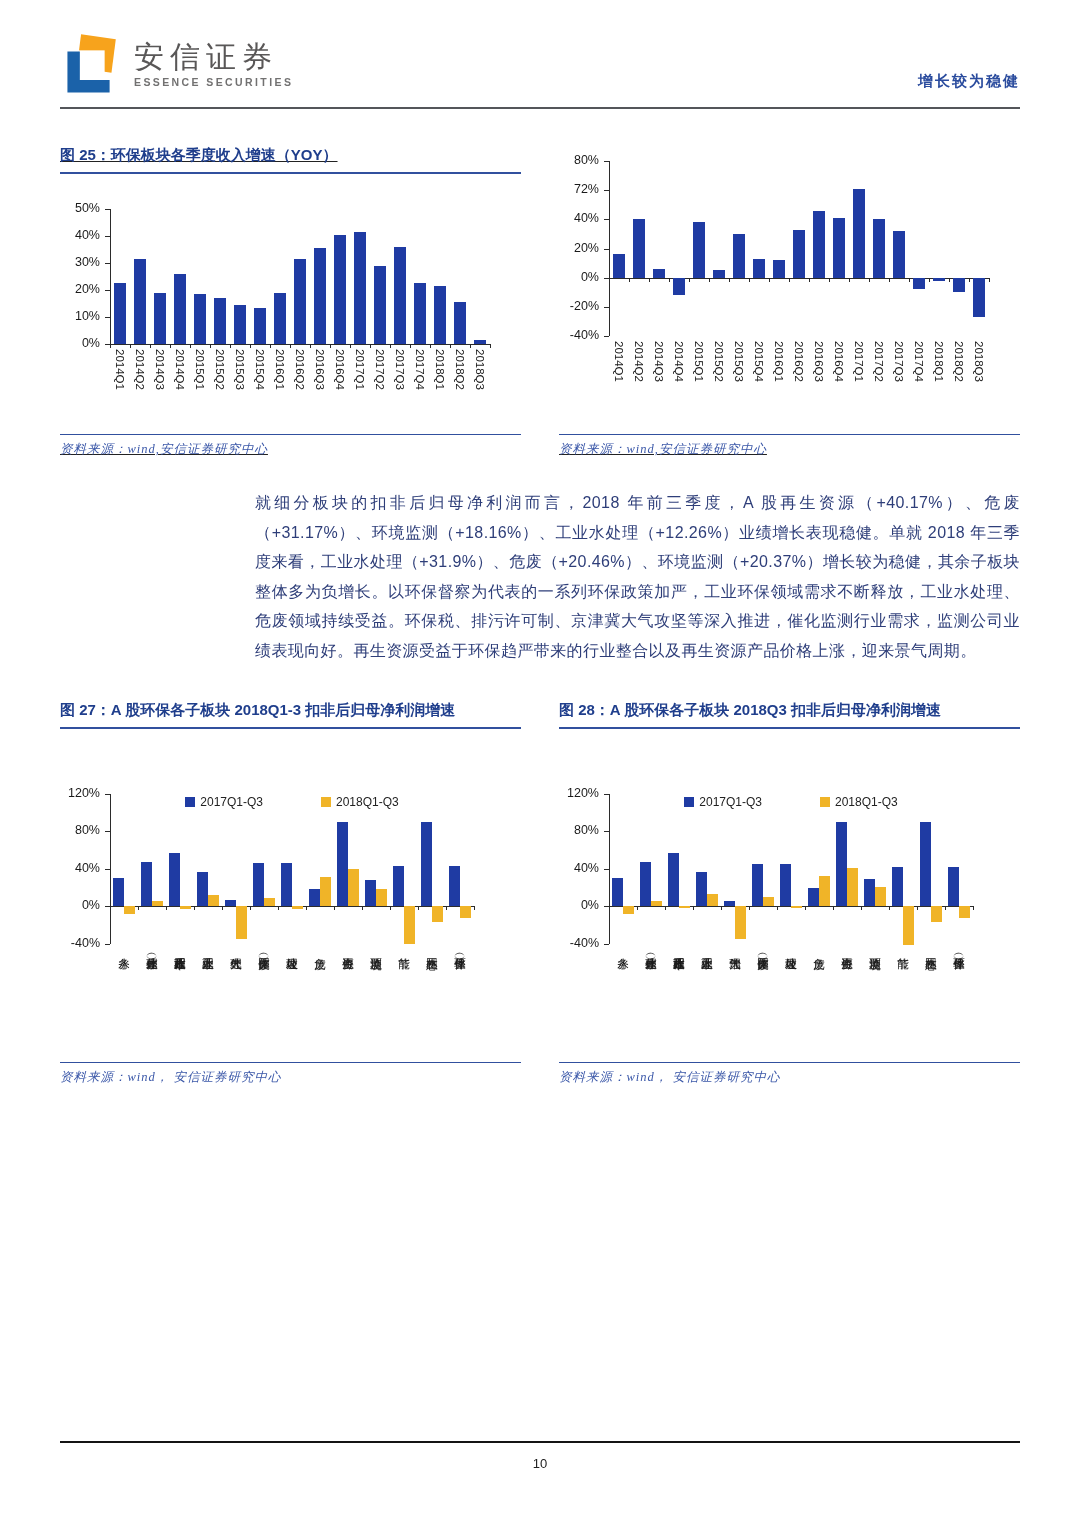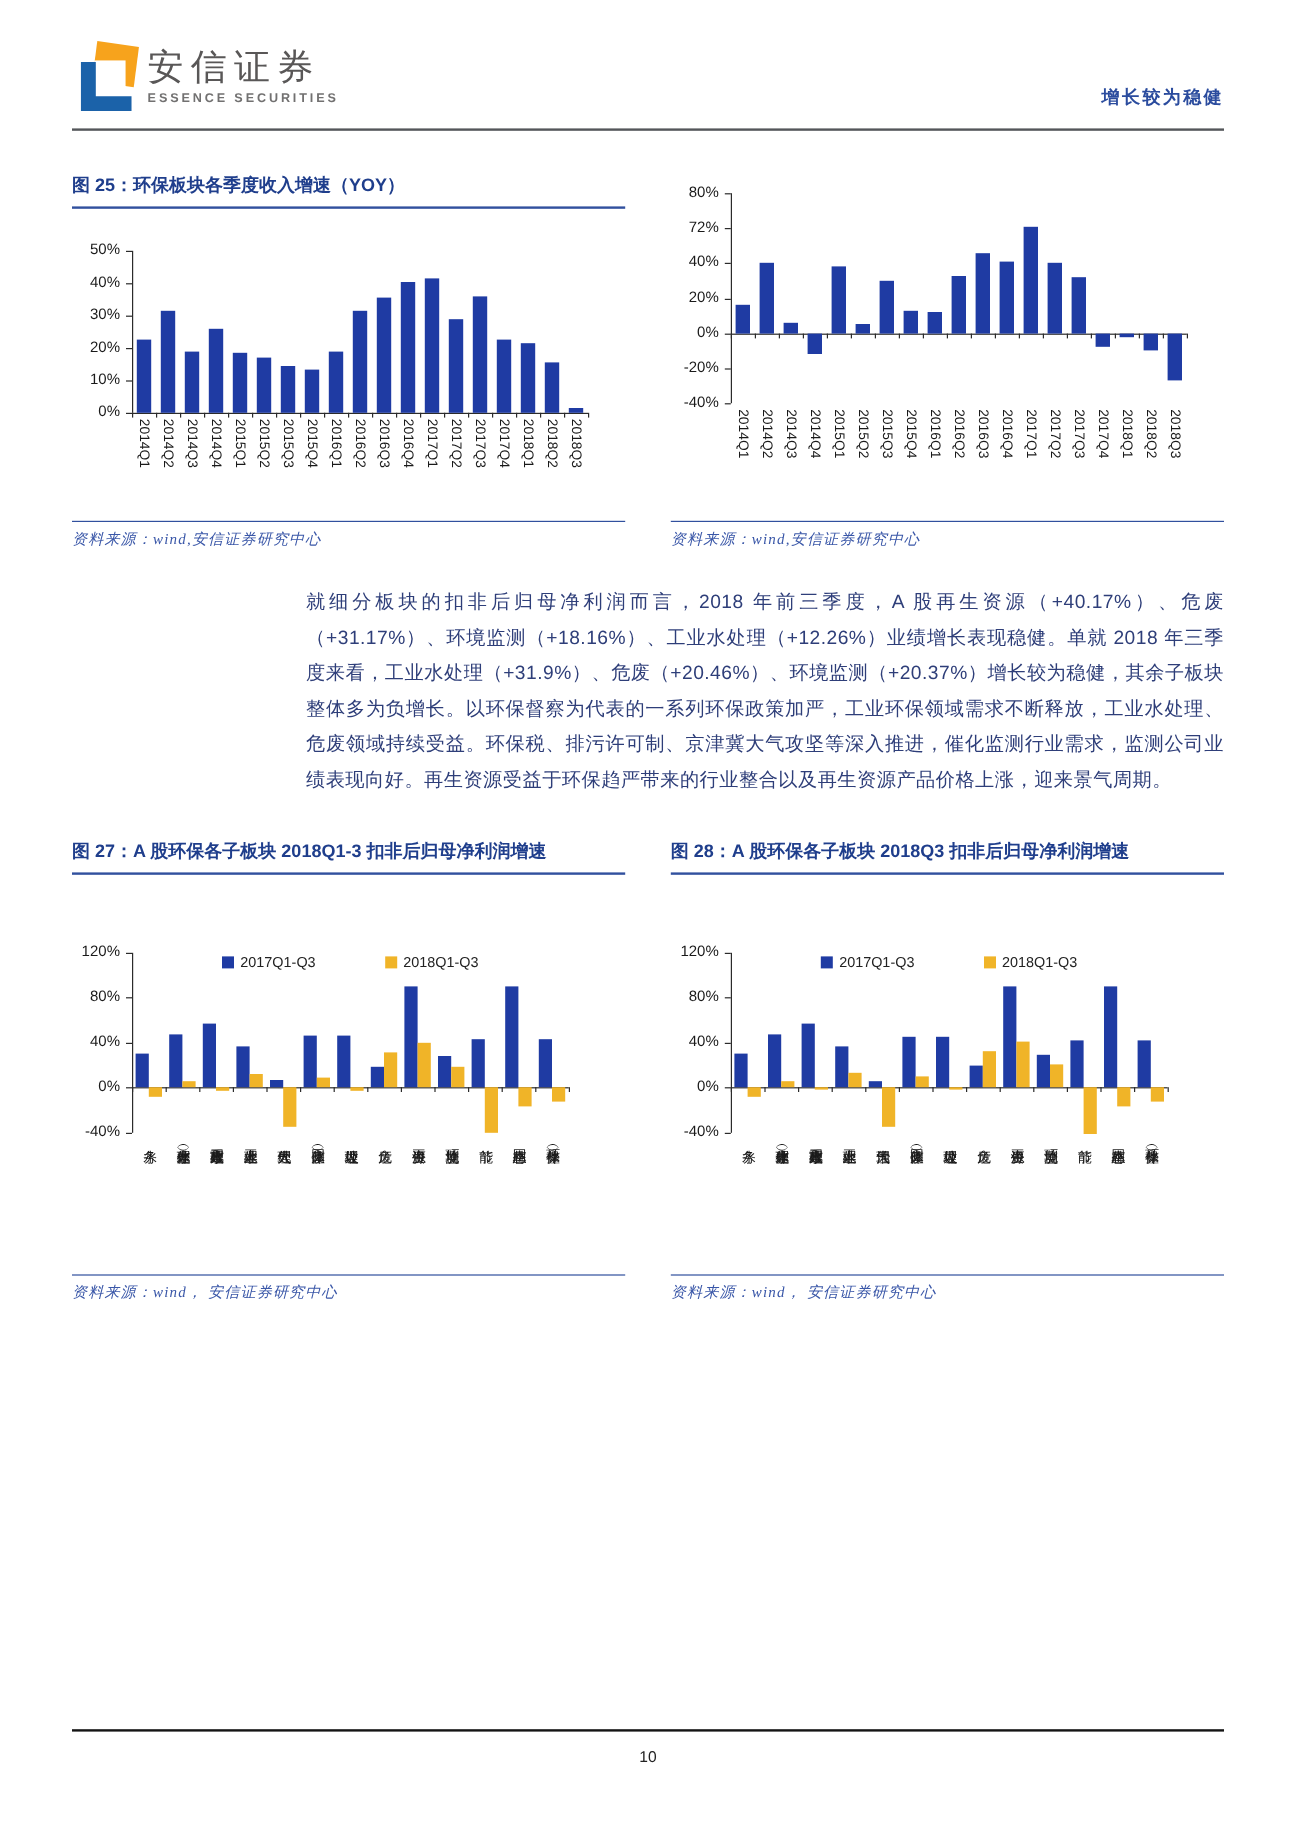--- a/index.html
+++ b/index.html
@@ -5,28 +5,28 @@
   html,body { margin:0; padding:0; background:#e9e9e9; }
   .page {
     position:relative; width:1080px; height:1527px; margin:0 auto; background:#fff;
     font-family:"Liberation Sans", sans-serif; color:#222; overflow:hidden;
   }
   
   .hdr {
     margin:33px 60px 0; padding-bottom:12px; border-bottom:2px solid #54565a;
     display:flex; justify-content:space-between; align-items:flex-end;
   }
-  .logo { display:flex; align-items:center; gap:1px; }
+  .logo { display:flex; align-items:center; gap:12px; }
   .logo-text .cn { font-size:30px; color:#595757; letter-spacing:6px; font-weight:500; line-height:1.1; }
   .logo-text .en { font-size:10.5px; color:#727171; letter-spacing:2.4px; margin-top:3px; font-weight:600; }
   .report-type { color:#2b4c9e; font-size:15px; font-weight:600; padding-bottom:4px; letter-spacing:2px; }
   
   .content { padding:0 60px; }
   .figrow { display:grid; grid-template-columns:1fr 1fr; gap:38px; }
-  .row1 { margin-top:34px; }
+  .row1 { margin-top:34px;text-decoration:underline; }
   .row2 { margin-top:32px; }
   .fig { display:flex; flex-direction:column; }
   .fig-head h3 {
     margin:0; font-size:15px; font-weight:bold; color:#1f3e8c; line-height:1.6;
     border-bottom:2px solid #31509e; padding-bottom:5px;
   }
   .row1 .fig-head { min-height:38px; }
   .row2 .fig-head { min-height:80px; }
   .chart { position:relative; margin-top:14px; }
   .fig-source {

